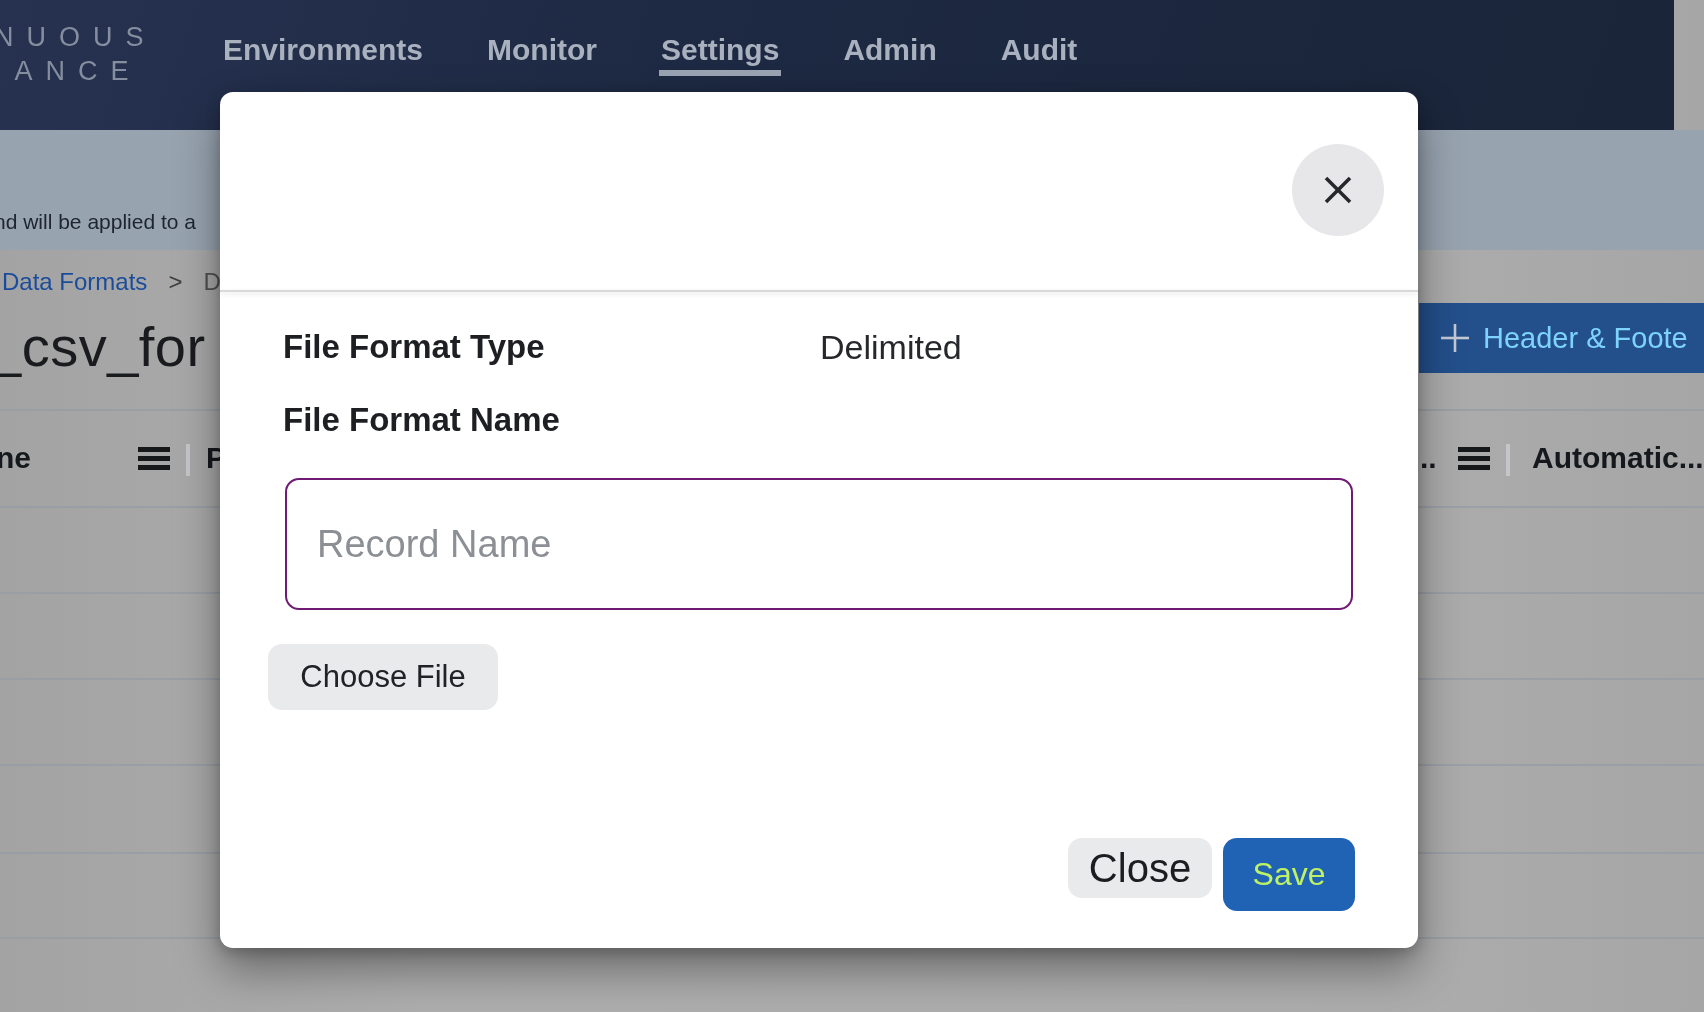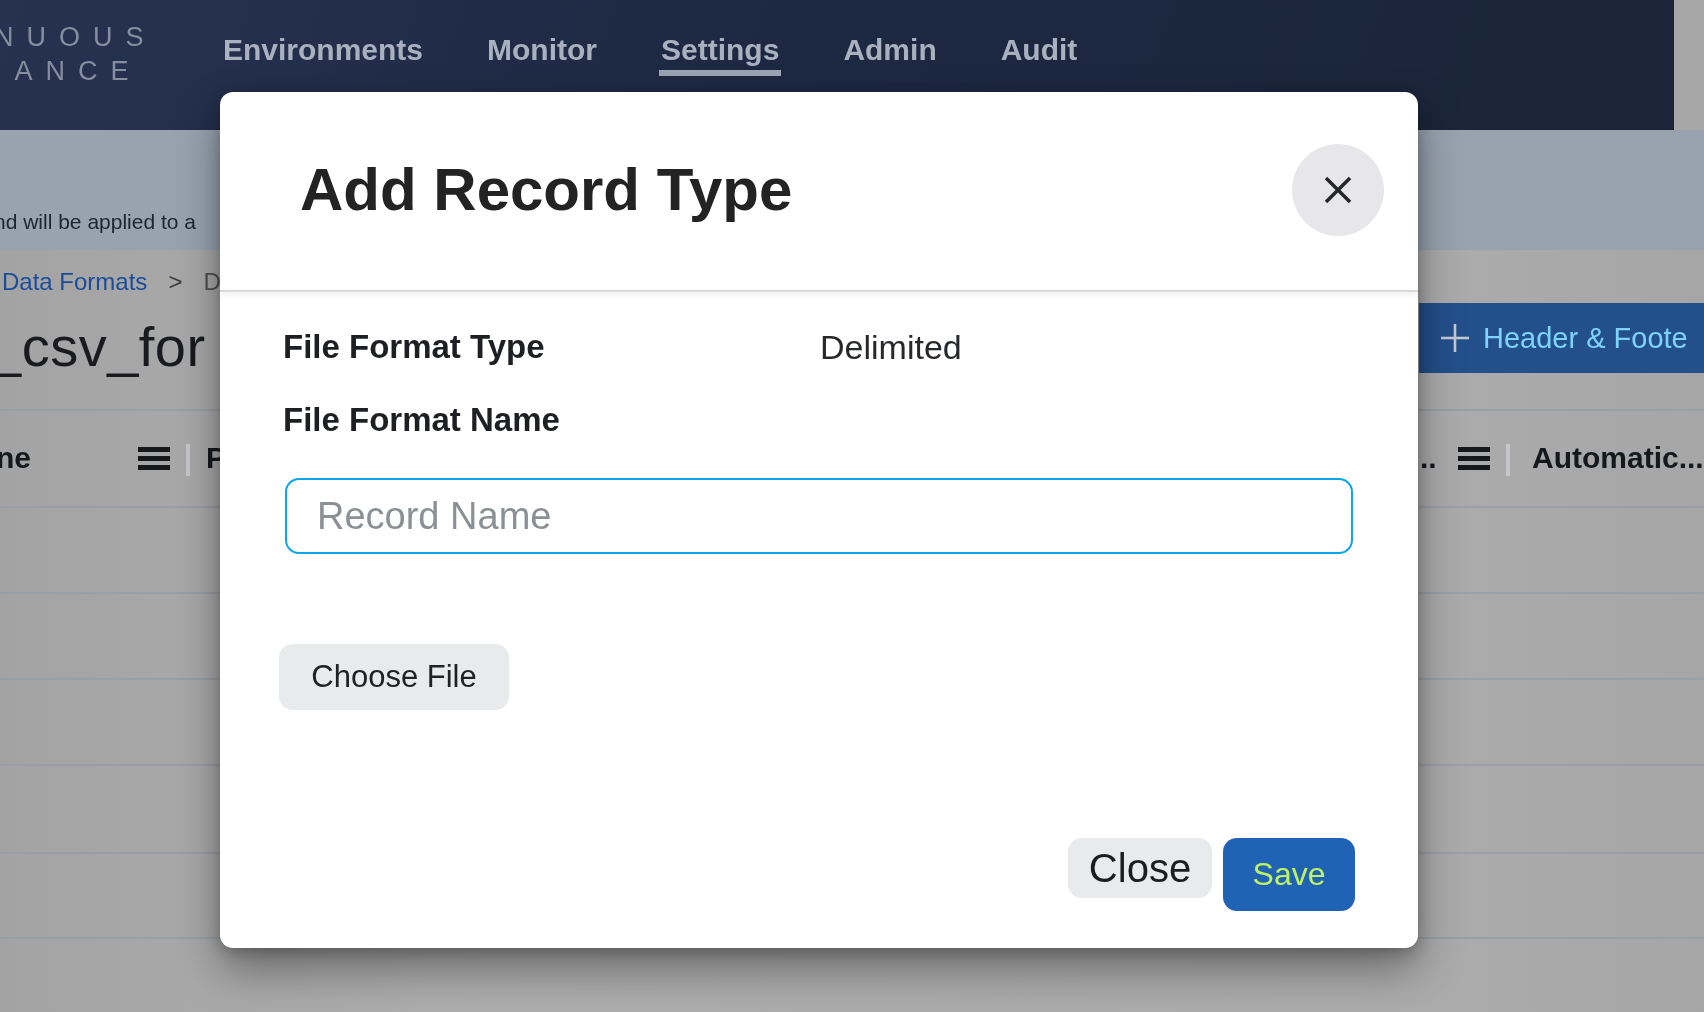--- a/index.html
+++ b/index.html
@@ -50,28 +50,28 @@
     background:#ffffff;border-radius:13px;
     box-shadow:0 22px 45px rgba(0,0,0,.38),0 4px 14px rgba(0,0,0,.22);}
   .modal-title{position:absolute;left:80px;top:63px;font-size:60px;font-weight:700;
     color:#232323;line-height:70px;white-space:nowrap;}
   .modal-close{position:absolute;left:1072px;top:52px;width:92px;height:92px;border-radius:50%;
     background:#e7e7e9;display:flex;align-items:center;justify-content:center;cursor:pointer;}
   .modal-divider{position:absolute;left:0;top:198px;width:100%;height:2px;
     background:#d9d9d9;box-shadow:0 2px 5px rgba(0,0,0,.12);}
   .fld-label{position:absolute;left:63px;font-size:33px;font-weight:700;color:#1d1f23;white-space:nowrap;}
   .fld-value{position:absolute;left:600px;font-size:34px;color:#26282c;white-space:nowrap;}
-  .record-input{position:absolute;left:65px;top:386px;width:1068px;height:76px;
-    box-sizing:border-box;border:2px solid #0ea5e9;border-radius:14px;
+  .record-input{position:absolute;left:65px;top:386px;width:1068px;height:132px;
+    box-sizing:border-box;border:2px solid #701a75;border-radius:14px;
     padding:0 30px;font-size:38px;color:#26282c;outline:none;background:#fff;
     font-family:"Liberation Sans","DejaVu Sans",sans-serif;}
   .record-input::placeholder{color:#8c9095;}
   .btn{position:absolute;border-radius:14px;display:flex;align-items:center;
     justify-content:center;cursor:pointer;white-space:nowrap;}
-  .btn-choose{left:59px;top:552px;width:230px;height:66px;background:#e9eaec;
+  .btn-choose{left:48px;top:552px;width:230px;height:66px;background:#e9eaec;
     font-size:31px;color:#202225;text-align:right;}
   .btn-close{left:848px;top:746px;width:144px;height:60px;background:#e9eaec;
     font-size:40px;color:#1b1d20;}
   .btn-save{left:1003px;top:746px;width:132px;height:73px;background:#2062b4;
     font-size:32px;color:#bef264;}
 </style>
 </head>
 <body>
 
 <div id="screen">
@@ -155,21 +155,20 @@
     
   </div>
 
   <div class="trow" style="top:852px;height:85px">
     
     
     
   </div>
 
   <div class="modal">
-    <div class="modal-title">Add Record Type</div>
     <div class="modal-close">
       <svg width="38" height="38" viewBox="0 0 38 38">
         <line x1="7" y1="7" x2="31" y2="31" stroke="#25272a" stroke-width="3.6"></line>
         <line x1="31" y1="7" x2="7" y2="31" stroke="#25272a" stroke-width="3.6"></line>
       </svg>
     </div>
     <div class="modal-divider"></div>
 
     <span class="fld-label" style="top:236px">File Format Type</span>
     <span class="fld-value" style="top:236px">Delimited</span>

